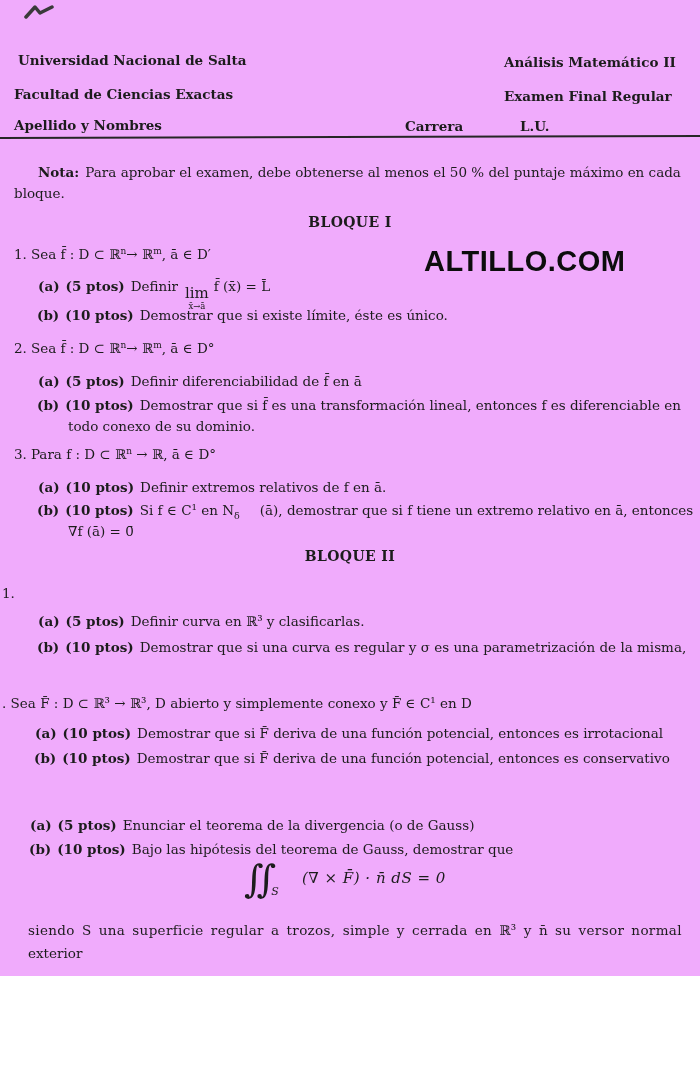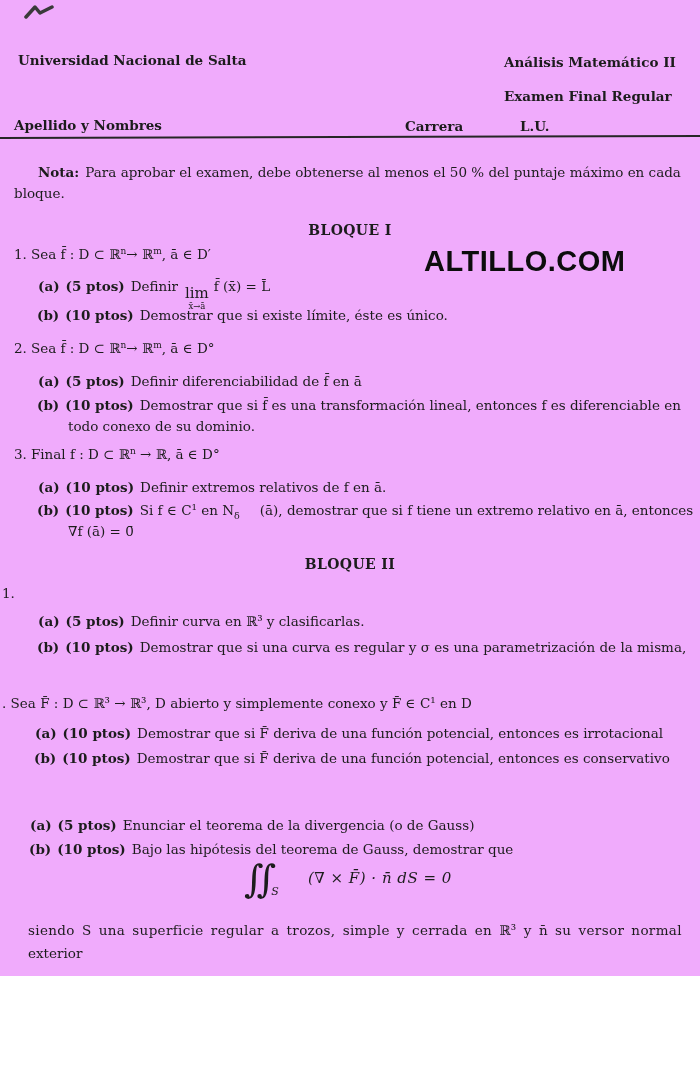--- a/index.html
+++ b/index.html
@@ -2,34 +2,34 @@
 <html><head>
 <meta charset="utf-8">
 <style>
   html,body{margin:0;padding:0;background:#ffffff;}
   .page{
     position:relative;width:700px;height:976px;background:#f0abfc;overflow:hidden;
     font-family:"DejaVu Serif","DejaVu Sans",serif;color:#1c1c1c;text-decoration:underline;
   }
   .scan{position:absolute;inset:0;filter:blur(0.3px);}
   .ln{position:absolute;white-space:nowrap;font-size:13.5px;line-height:1.3;}
-  .center-ln{position:absolute;left:0;width:100%;text-align:center;white-space:nowrap;font-size:14px;letter-spacing:0.4px;margin-top:8px;}
+  .center-ln{position:absolute;left:0;width:100%;text-align:center;white-space:nowrap;font-size:14px;letter-spacing:0.4px;}
   .b{font-weight:bold;}
   .sp{margin-left:6px;}
   .sp2{margin-left:4px;}
   .hrule{position:absolute;left:0;right:0;height:2.4px;background:#262626;transform:rotate(-0.15deg);}
   sup{font-size:9px;line-height:0;}
   sub{font-size:9.5px;line-height:0;}
   .limwrap{display:inline-flex;flex-direction:column;align-items:center;vertical-align:-7px;line-height:1;margin:0 5px 0 7px;}
   .limtop{font-size:15px;}
   .limsub{font-size:8.5px;margin-top:1px;}
   .formula{display:flex;align-items:center;}
   .iint{font-size:38px;line-height:0.8;font-style:italic;}
   .iintsub{font-size:11px;font-style:italic;position:relative;top:13px;left:-5px;}
-  .frest{font-style:italic;font-size:15px;margin-left:24px;letter-spacing:0.5px;}
+  .frest{font-style:italic;font-size:15px;margin-left:18px;letter-spacing:0.5px;}
   .wide{letter-spacing:0.35px;word-spacing:2.5px;}
   .watermark{
     position:absolute;left:424px;top:245px;font-family:"Liberation Sans","DejaVu Sans",sans-serif;
     font-weight:bold;font-size:29px;letter-spacing:0.5px;color:#0d0d0d;white-space:nowrap;
   }
   .footer{
     position:absolute;left:505px;top:1047px;font-family:"Liberation Sans","DejaVu Sans",sans-serif;
     font-size:15.5px;color:#3a3a3a;white-space:nowrap;
   }
   .corner-mark{position:absolute;left:24px;top:4px;}
@@ -40,20 +40,21 @@
 <div class="page">
 
   <svg class="corner-mark" width="30" height="16" viewBox="0 0 30 16">
     <path d="M2 13 L11 3 L16 9 L28 3" stroke="#3a3a3a" stroke-width="3.5" fill="none" stroke-linecap="round" stroke-linejoin="round"></path>
   </svg>
 
   <div class="scan">
 
     <div class="ln b" style="left:18px;top:52px">Universidad Nacional de Salta</div>
     <div class="ln b" style="left:504px;top:54px">Análisis Matemático II</div>
+    <div class="ln b" style="left:14px;top:86px">Facultad de Ciencias Exactas</div>
     <div class="ln b" style="left:504px;top:88px">Examen Final Regular</div>
     <div class="ln b" style="left:14px;top:117px">Apellido y Nombres</div>
     <div class="ln b" style="left:405px;top:118px">Carrera</div>
     <div class="ln b" style="left:520px;top:118px">L.U.</div>
     <div class="hrule" style="top:136px"></div>
 
     <div class="ln" style="left:38px;top:164px">
       <span class="b">Nota:</span><span class="sp">Para aprobar el examen, debe obtenerse al menos el 50 % del puntaje máximo en cada</span>
     </div>
     <div class="ln" style="left:14px;top:185px">bloque.</div>
@@ -78,21 +79,21 @@
     </div>
     <div class="ln" style="left:38px;top:373px">
       <span class="b">(a)</span><span class="b sp">(5 ptos)</span><span class="sp">Definir diferenciabilidad de f̄ en ā</span>
     </div>
     <div class="ln" style="left:37px;top:397px">
       <span class="b">(b)</span><span class="b sp">(10 ptos)</span><span class="sp">Demostrar que si f̄ es una transformación lineal, entonces f es diferenciable en</span>
     </div>
     <div class="ln" style="left:68px;top:418px">todo conexo de su dominio.</div>
 
     <div class="ln" style="left:14px;top:446px">
-      <span>3.</span><span class="sp2">Final f : D ⊂ ℝ</span><sup>n</sup><span> → ℝ, ā ∈ D°</span>
+      <span>3.</span><span class="sp2">Para f : D ⊂ ℝ</span><sup>n</sup><span> → ℝ, ā ∈ D°</span>
     </div>
     <div class="ln" style="left:38px;top:479px">
       <span class="b">(a)</span><span class="b sp">(10 ptos)</span><span class="sp">Definir extremos relativos de f en ā.</span>
     </div>
     <div class="ln" style="left:37px;top:502px">
       <span class="b">(b)</span><span class="b sp">(10 ptos)</span><span class="sp">Si f ∈ C¹ en N</span><sub>δ</sub><span style="margin-left:20px">(ā), demostrar que si f tiene un extremo relativo en ā, entonces</span>
     </div>
     <div class="ln" style="left:68px;top:523px">∇f (ā) = 0̄</div>
 
     <div class="center-ln b" style="top:548px">BLOQUE II</div>

